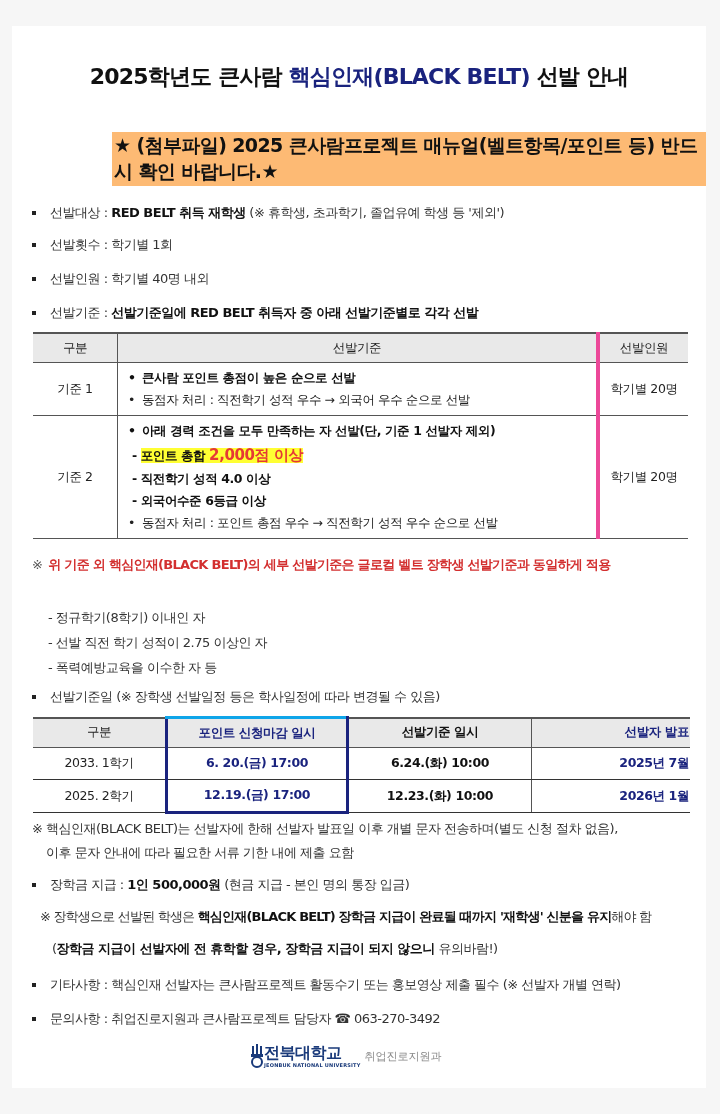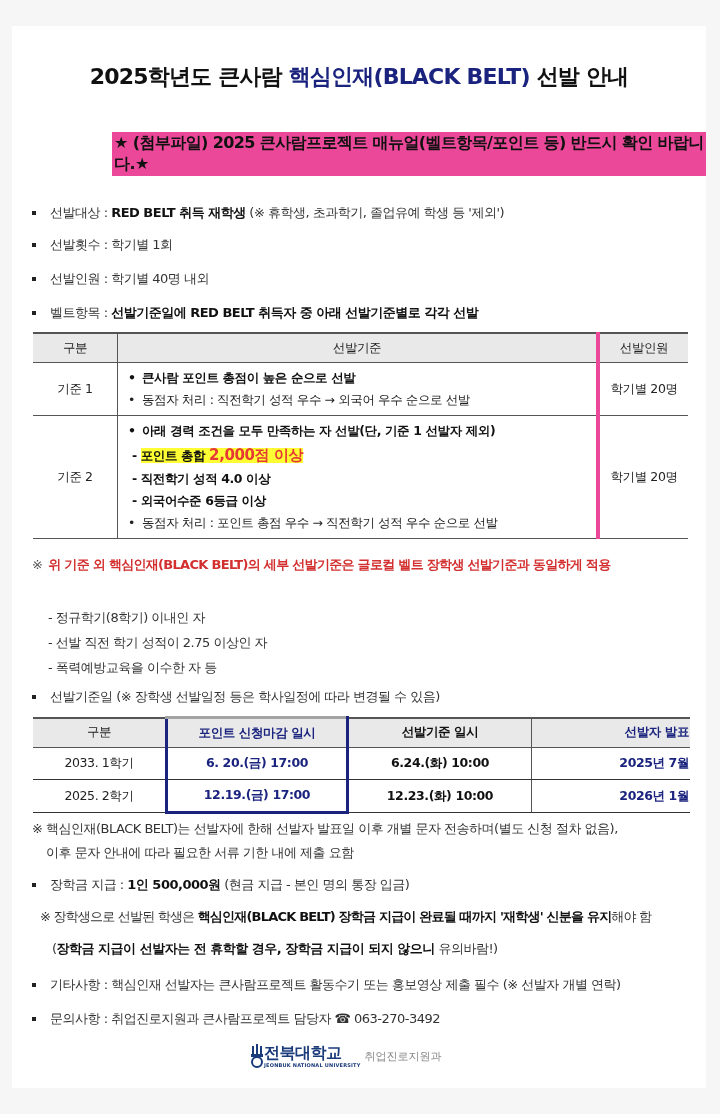--- a/index.html
+++ b/index.html
@@ -1,20 +1,20 @@
 <!DOCTYPE html>
 <html><head>
 <meta charset="utf-8">
 <style>
   html, body { margin:0; padding:0; }
   body { width:720px; height:1114px; background:#f6f6f6; font-family:"DejaVu Sans","Liberation Sans",sans-serif; color:#222; position:relative; overflow:hidden; }
   .card { position:absolute; left:12px; top:26px; width:694px; height:1062px; background:#fff; }
   .title { position:absolute; left:0; width:694px; top:36px; text-align:center; font-size:22px; font-weight:bold; color:#111; letter-spacing:-0.8px; }
   .title .accent { color:#1a237e; }
-  .notice { position:absolute; left:100px; top:106px; font-size:16px; font-weight:bold; letter-spacing:-0.6px; background:#ec4899; padding:1px 2px; color:#111; }
+  .notice { position:absolute; left:100px; top:106px; font-size:19px; font-weight:bold; letter-spacing:-0.6px; background:#fdba74; padding:1px 2px; color:#111; }
   .bullet-line { position:absolute; left:20px; font-size:13px; letter-spacing:-0.5px; color:#333; white-space:nowrap; }
   .bullet-line .sq { display:inline-block; width:4px; height:4px; background:#222; margin-right:14px; vertical-align:middle; position:relative; top:-1px; }
   .bullet-line b { color:#111; }
   table { border-collapse:collapse; position:absolute; font-size:12.5px; letter-spacing:-0.4px; }
   .t1 { left:21px; top:306px; width:655px; }
   .t1 th { background:#e9e9e9; font-weight:normal; height:26px; border-top:2px solid #555; border-bottom:1px solid #555; }
   .t1 td { border-bottom:1px solid #555; vertical-align:middle; }
   .t1 .c1 { width:82px; text-align:center; border-right:1px solid #555; }
   .t1 .c3 { width:86px; text-align:center; border-left:4px solid #ec4899; }
   .t1 .crit { padding:4px 10px; }
@@ -27,21 +27,21 @@
   .red-note .ref { color:#555; margin-right:6px; }
   .red-note .txt { color:#d32f2f; font-weight:bold; }
   .sub-line { position:absolute; font-size:13px; letter-spacing:-0.5px; white-space:nowrap; color:#333; }
   .t2 { left:21px; top:690px; width:657px; }
   .t2 th { background:#e9e9e9; font-weight:normal; height:26px; border-top:2px solid #555; border-bottom:1px solid #555; }
   .t2 td { height:29px; text-align:center; border-bottom:1px solid #333; }
   .t2 .sep { border-left:1px solid #555;text-align:right; }
   .t2 .navy { color:#1a237e; font-weight:bold; }
   .t2 .bold { font-weight:bold; color:#111; }
   .t2 .box { border-left:3px solid #1a237e; border-right:3px solid #1a237e; }
-  .t2 th.box { border-top:3px solid #a3a3a3; }
+  .t2 th.box { border-top:3px solid #0ea5e9; }
   .t2 tr.last td.box { border-bottom:3px solid #1a237e; }
   .footer { position:absolute; left:238px; top:1018px; display:flex; align-items:center; gap:0; }
   .logo-icon { width:14px; height:24px; }
   .logo-text { display:flex; flex-direction:column; line-height:1; }
   .logo-kor { font-size:16px; font-weight:bold; color:#1a3a7a; letter-spacing:-0.5px; }
   .logo-eng { font-size:5px; color:#1a3a7a; font-weight:bold; letter-spacing:0.2px; margin-top:2px; }
   .dept { font-size:11px; color:#888; margin-left:4px; }
 </style>
 </head>
 <body>
@@ -57,21 +57,21 @@
   <div class="bullet-line" style="top:178px">
     <span class="sq"></span><span>선발대상 : </span><b>RED BELT 취득 재학생</b><span> (※ 휴학생, 초과학기, 졸업유예 학생 등 '제외')</span>
   </div>
   <div class="bullet-line" style="top:210px">
     <span class="sq"></span><span>선발횟수 : 학기별 1회</span>
   </div>
   <div class="bullet-line" style="top:244px">
     <span class="sq"></span><span>선발인원 : 학기별 40명 내외</span>
   </div>
   <div class="bullet-line" style="top:278px">
-    <span class="sq"></span><span>벨트항목 : </span><b>선발기준일에 RED BELT 취득자 중 아래 선발기준별로 각각 선발</b>
+    <span class="sq"></span><span>선발기준 : </span><b>선발기준일에 RED BELT 취득자 중 아래 선발기준별로 각각 선발</b>
   </div>
 
   <table class="t1">
     <tbody>
         <tr>
       <th class="c1">구분</th>
       <th>선발기준</th>
       <th class="c3">선발인원</th>
     </tr>
     <tr>
@@ -135,21 +135,21 @@
 
   <div class="bullet-line" style="top:850px">
     <span class="sq"></span><span>장학금 지급 : </span><b>1인 500,000원</b><span> (현금 지급 - 본인 명의 통장 입금)</span>
   </div>
 
   <div class="sub-line" style="left:28px;top:882px;letter-spacing:-0.8px">
     <span>※ 장학생으로 선발된 학생은 </span><b style="color:#111">핵심인재(BLACK BELT) 장학금 지급이 완료될 때까지 '재학생' 신분을 유지</b><span>해야 함</span>
   </div>
 
   <div class="sub-line" style="left:40px;top:914px">
-    <span>(</span><b style="color:#111">장학금 지급이 선발자는 전 휴학할 경우, 장학금 지급이 되지 않으니</b><span> 유의바람!)</span>
+    <span>(</span><b style="color:#111">장학금 지급이 선발자에 전 휴학할 경우, 장학금 지급이 되지 않으니</b><span> 유의바람!)</span>
   </div>
 
   <div class="bullet-line" style="top:950px">
     <span class="sq"></span><span>기타사항 :  핵심인재 선발자는 큰사람프로젝트 활동수기 또는 홍보영상 제출 필수 (※ 선발자 개별 연락)</span>
   </div>
 
   <div class="bullet-line" style="top:984px">
     <span class="sq"></span><span>문의사항 : 취업진로지원과 큰사람프로젝트 담당자 </span><span>☎</span><span> 063-270-3492</span>
   </div>
 

